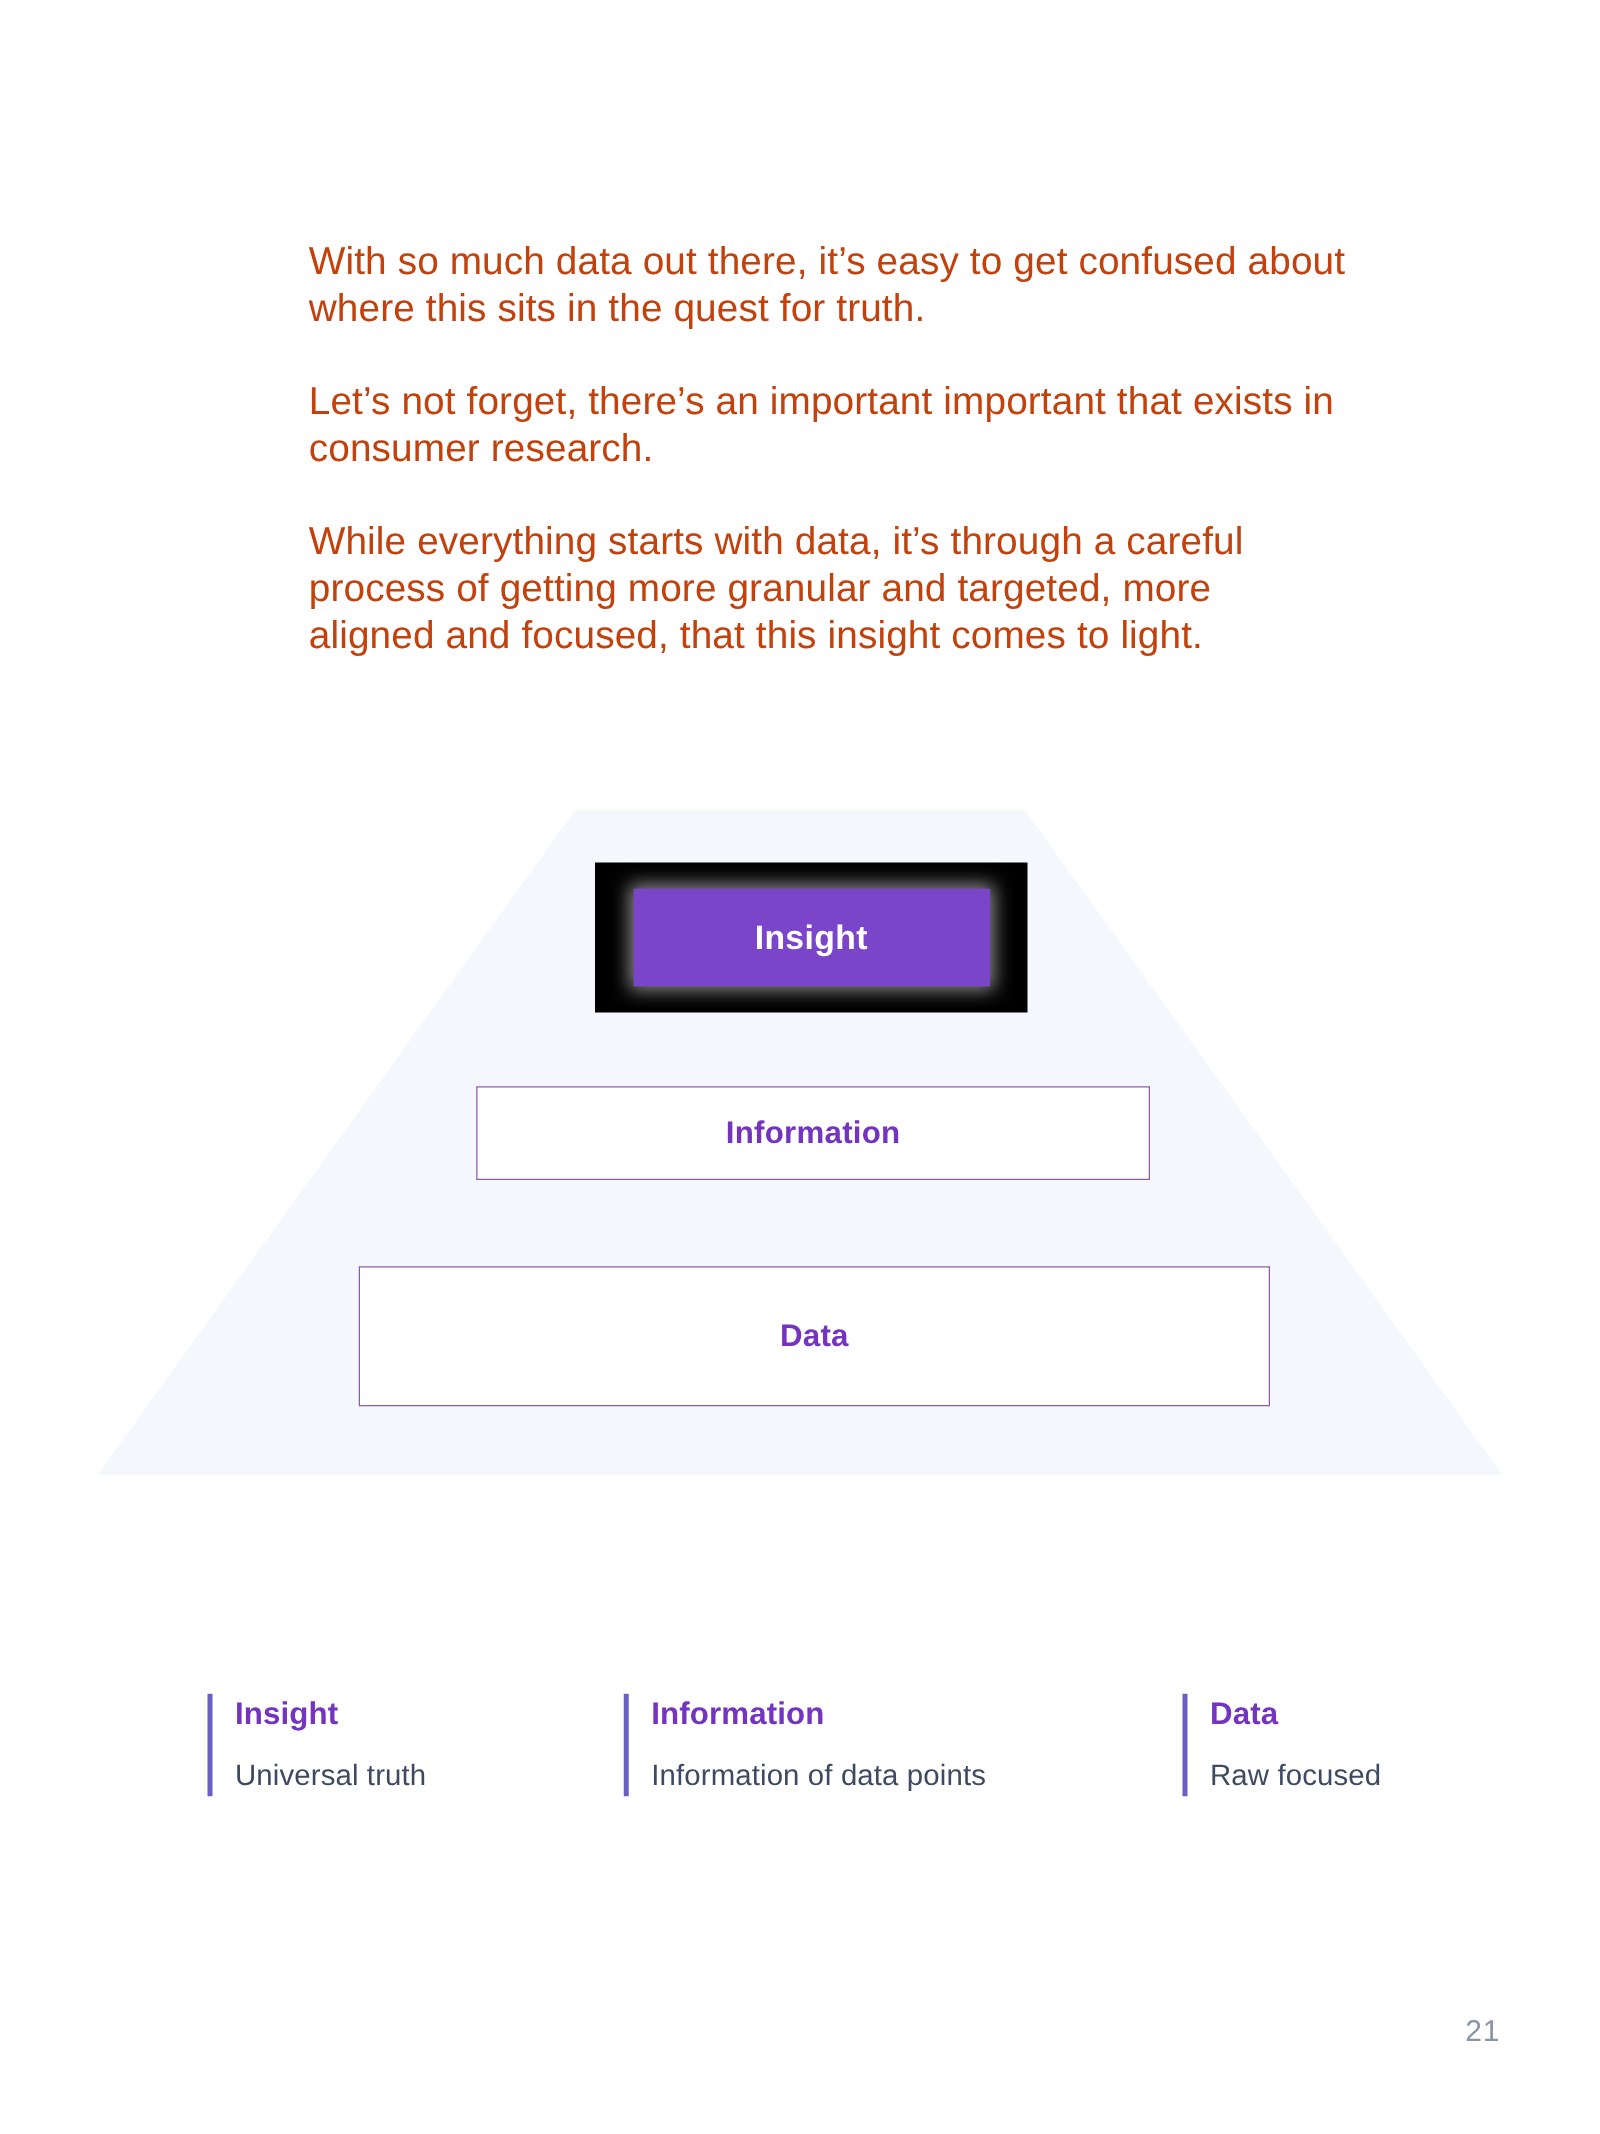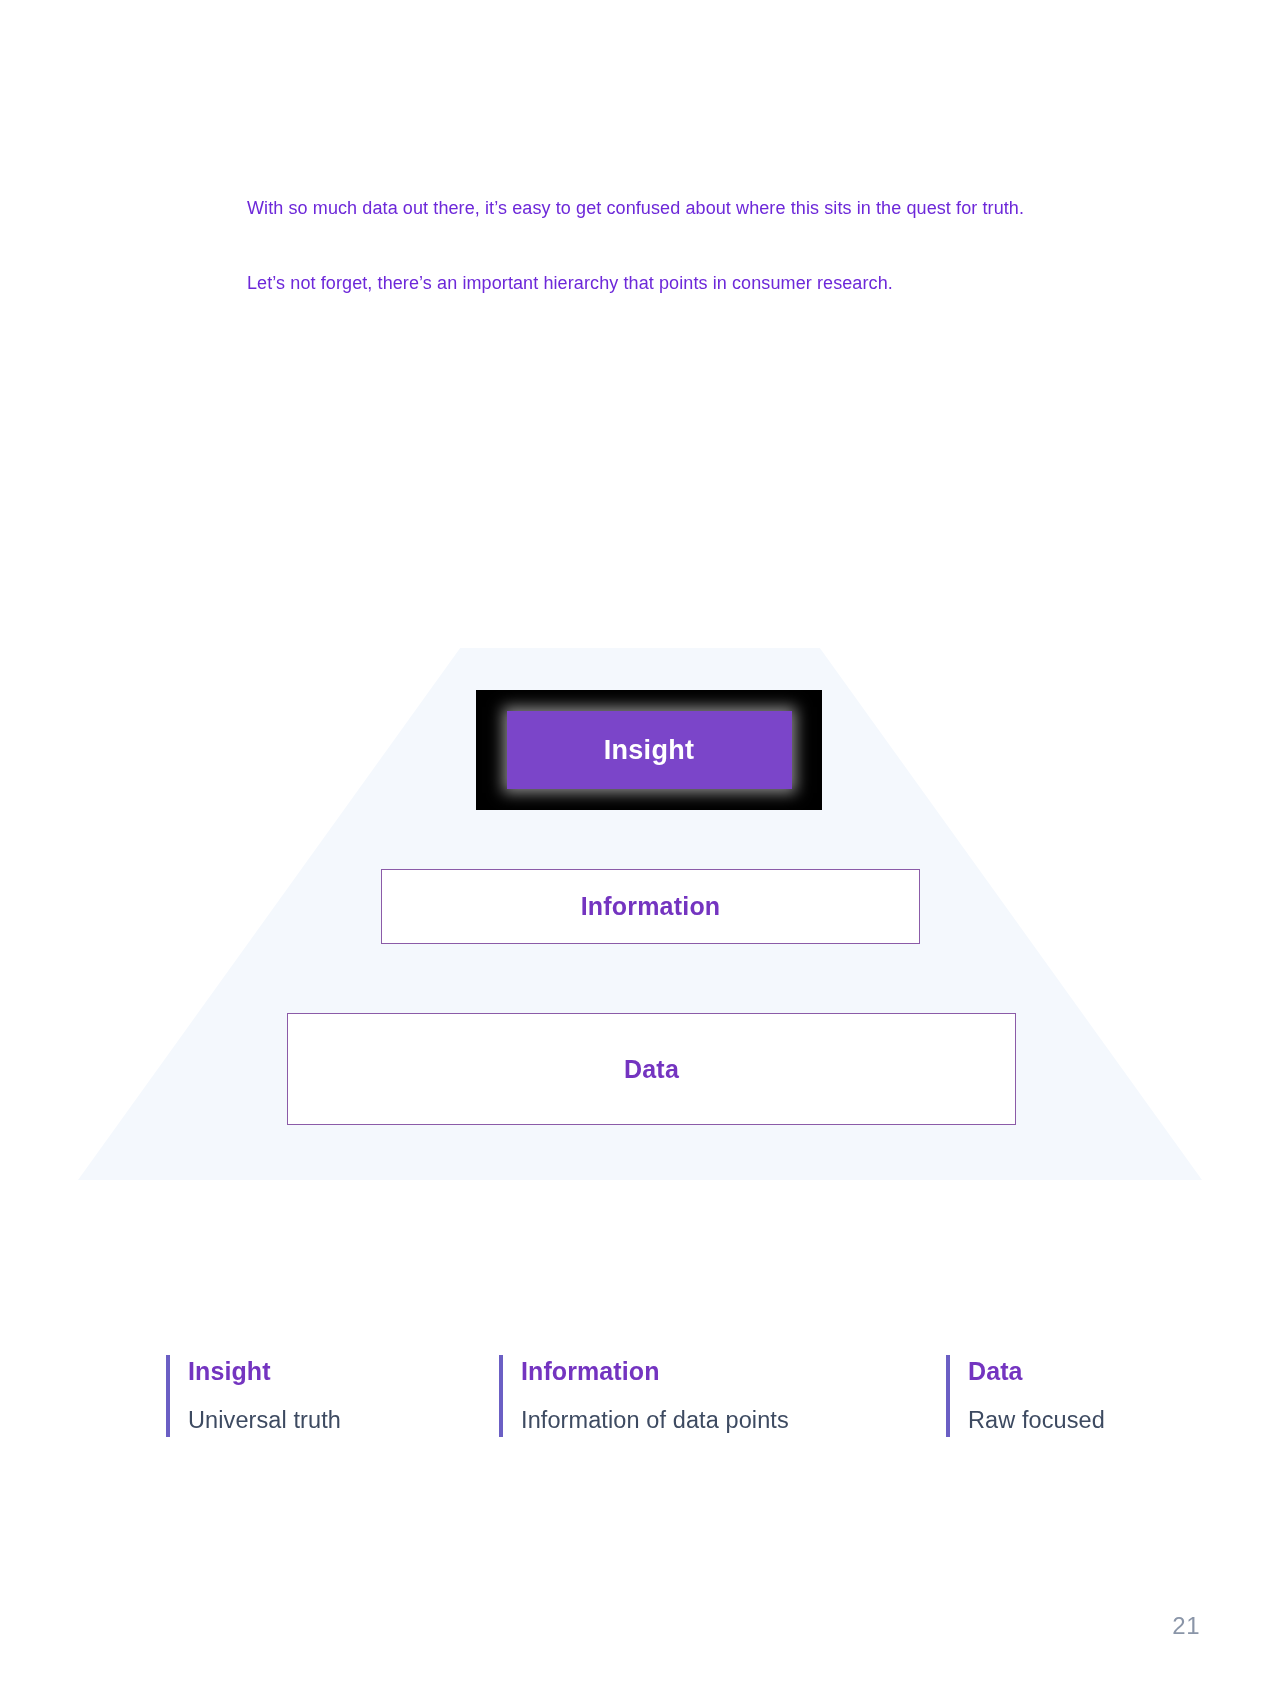--- a/index.html
+++ b/index.html
@@ -23,23 +23,23 @@
   }
 
   
   .copy-block {
     position: absolute;
     left: 247px;
     top: 190px;
     width: 830px;
   }
   .copy-para {
-    font-size: 18px;
+    font-size: 31px;
     line-height: 37.5px;
-    color: #6d28d9;
+    color: #c2410c;
     margin: 0 0 37px 0;
     letter-spacing: 0.1px;
     font-weight: 400;
   }
   .copy-para:last-child { margin-bottom: 0; }
 
   
   .pyramid {
     position: absolute;
     left: 0;
@@ -176,21 +176,22 @@
     letter-spacing: 0.5px;
   }
 </style>
 </head>
 <body>
 
 <div class="page">
 
   <div class="copy-block">
     <p class="copy-para">With so much data out there, it’s easy to get confused about where this sits in the quest for truth.</p>
-    <p class="copy-para">Let’s not forget, there’s an important hierarchy that points in consumer research.</p>
+    <p class="copy-para">Let’s not forget, there’s an important important that exists in consumer research.</p>
+    <p class="copy-para">While everything starts with data, it’s through a careful process of getting more granular and targeted, more aligned and focused, that this insight comes to light.</p>
   </div>
 
   <div class="pyramid">
     <div class="pyramid-shape"></div>
   </div>
 
   <div class="tier-insight-frame">
     <div class="tier-insight-inner">
       <span class="tier-insight-label">Insight</span>
     </div>

